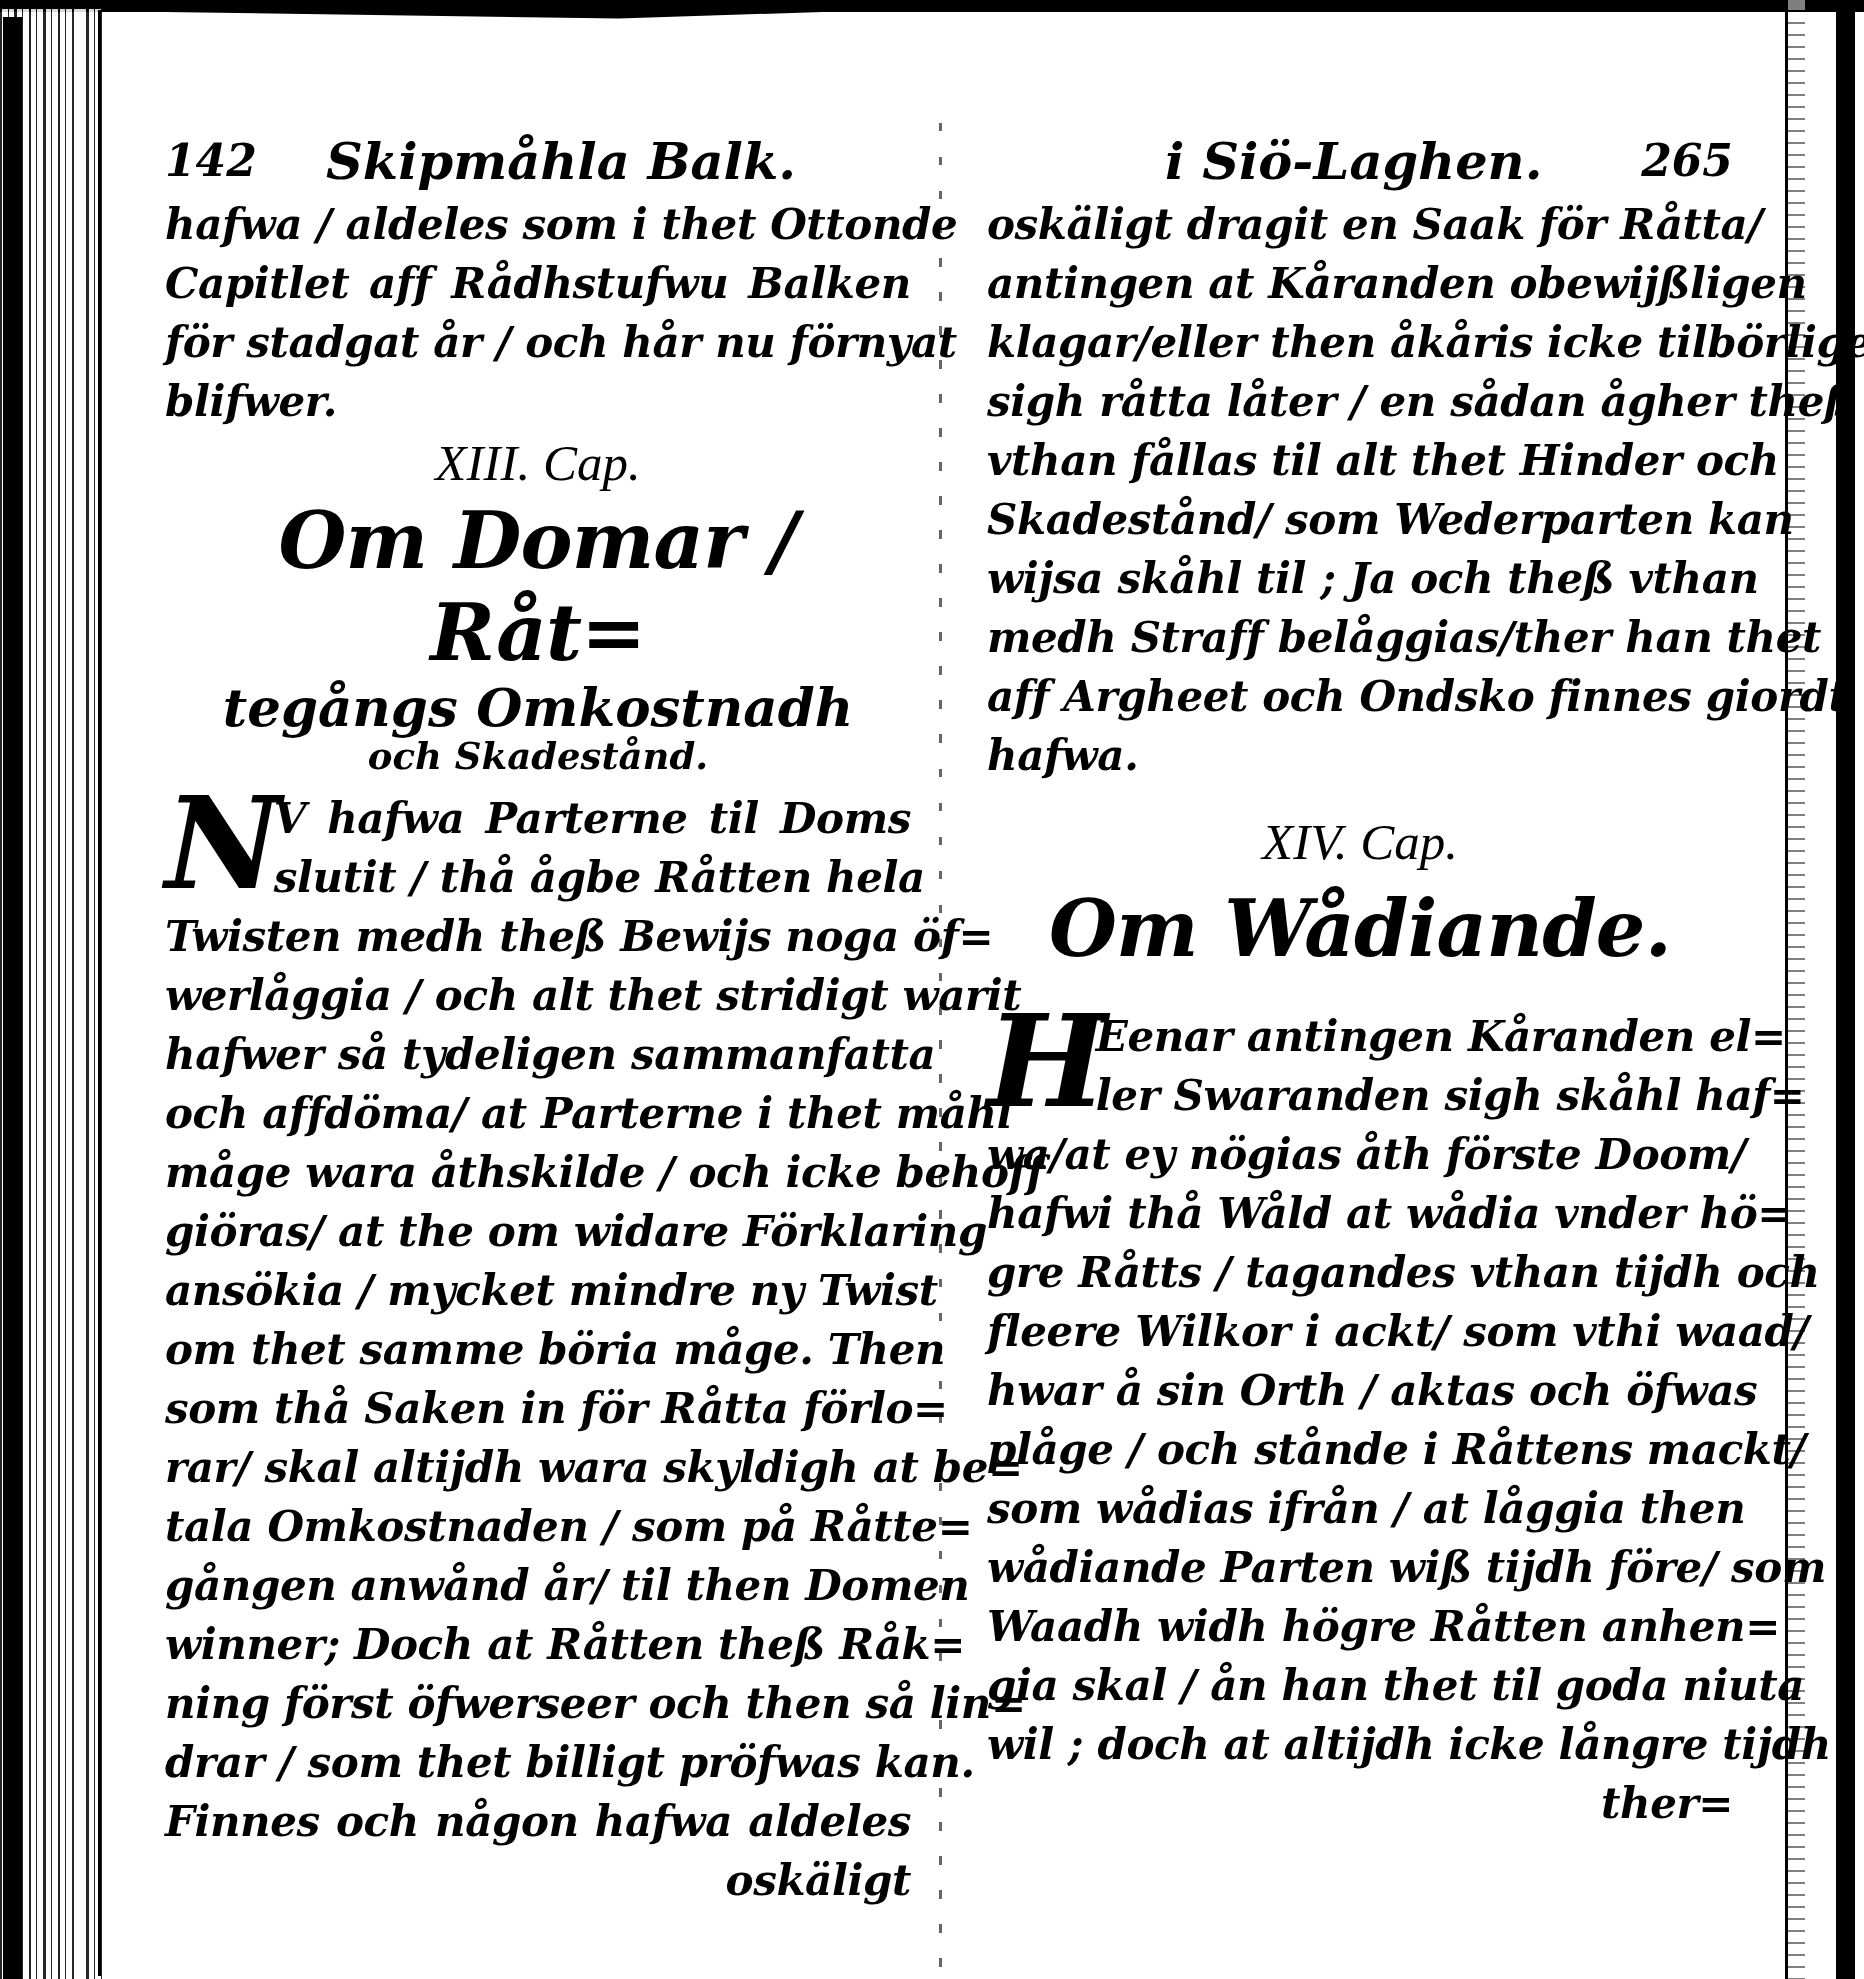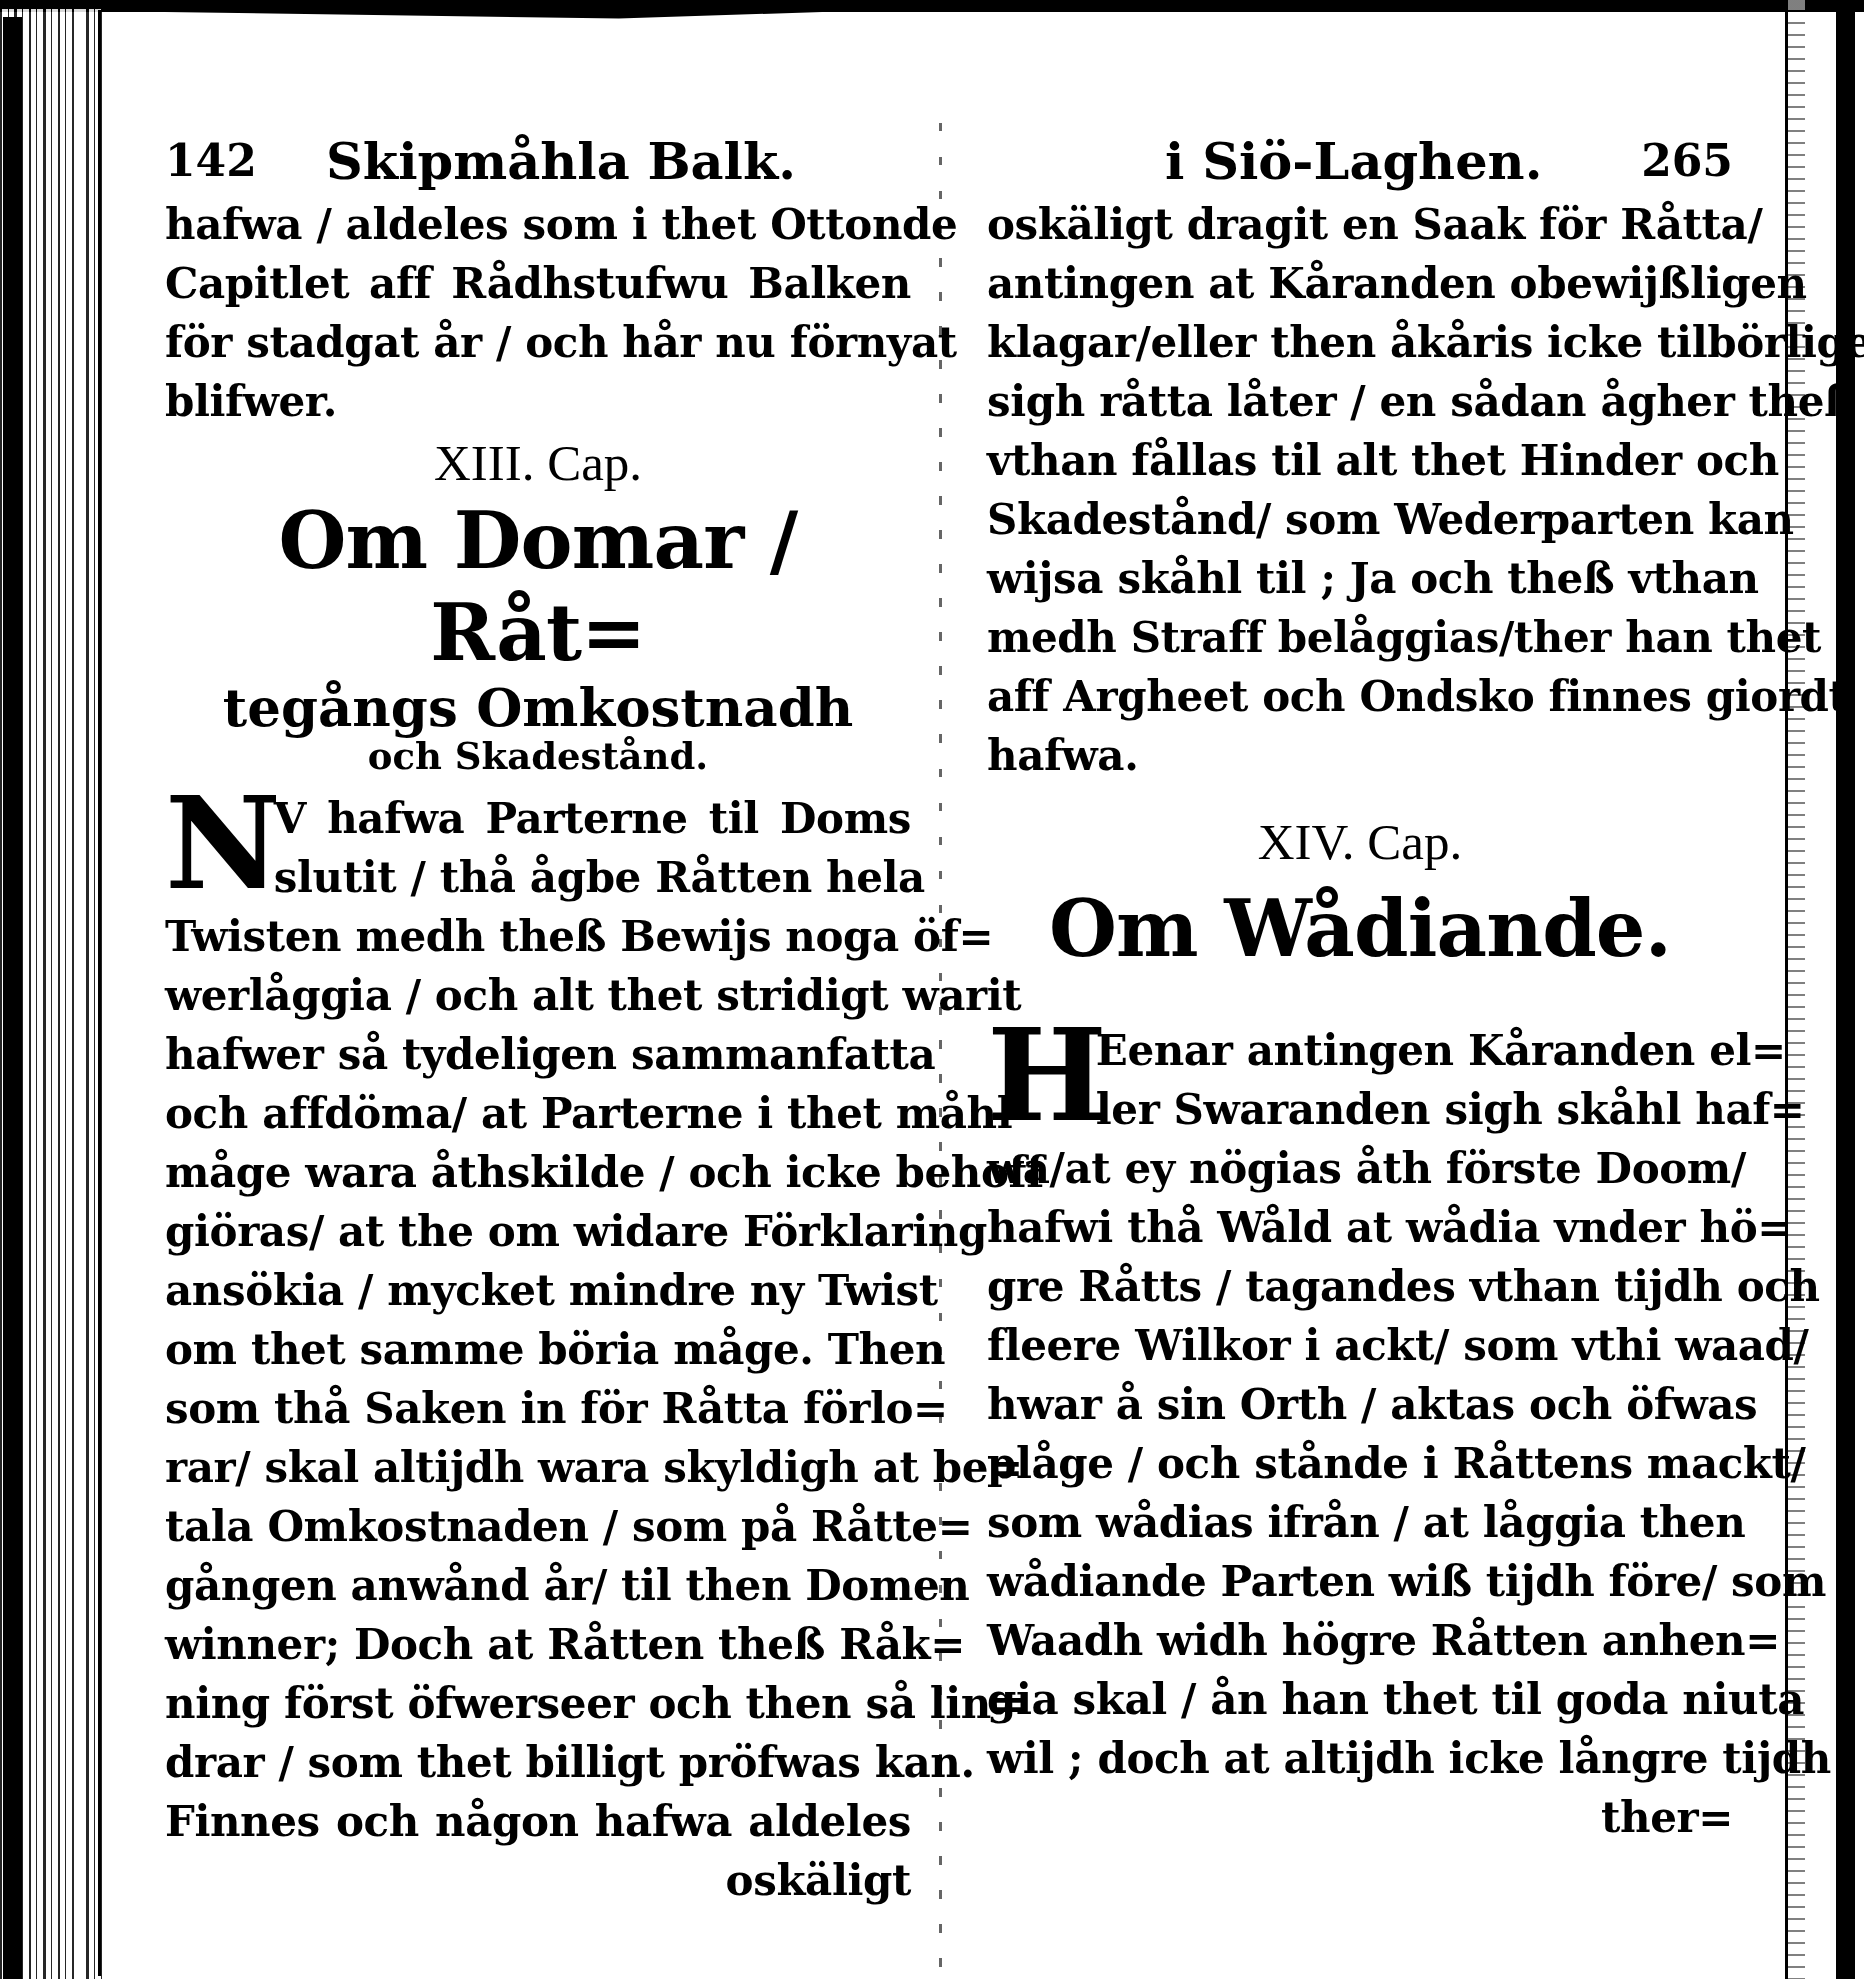--- a/index.html
+++ b/index.html
@@ -42,21 +42,21 @@
       position: absolute; left: 1836px; top: 0; width: 18.6px; height: 1980px; background: #000;
     }
     
     .gutter {
       position: absolute; left: 939px; top: 119px; width: 2.5px; height: 1848px;
       background: repeating-linear-gradient(0deg, #000 0 8.5px, transparent 8.5px 34px);
       opacity: .6;
     }
 
     .page {
-      position: absolute; top: 127px; width: 746px;
+      position: absolute; top: 127px; width: 746px; font-style: italic;
     }
     .page.left  { left: 165px; }
     .page.right { left: 987px; }
 
     .running-head {
       position: relative; height: 68px; font-weight: bold;
       font-family: "DejaVu Serif", serif; font-size: 51px; line-height: 68px;
     }
     .page-num { position: absolute; top: 0; font-size: 44px; font-weight: bold; }
     .left .page-num { left: 0; }
@@ -163,21 +163,21 @@
     <span class="line">sigh råtta låter / en sådan ågher theß</span>
     <span class="line">vthan fållas til alt thet Hinder och</span>
     <span class="line">Skadestånd/ som Wederparten kan</span>
     <span class="line">wijsa skåhl til ; Ja och theß vthan</span>
     <span class="line">medh Straff belåggias/ther han thet</span>
     <span class="line">aff Argheet och Ondsko finnes giordt</span>
     <span class="line last">hafwa.</span>
   </div>
 
   <div class="cap-number" style="margin-top:25.4px;">XIV. Cap.</div>
-  <div class="chapter-title" style="margin-top:8.5px; margin-bottom:46px;">Om Wådiande.</div>
+  <div class="chapter-title" style="margin-top:8.5px; margin-bottom:32px;">Om Wådiande.</div>
 
   <div class="body-text dropcap-para">
     <span class="dropcap">H</span>
     <span class="line">Eenar antingen Kåranden el=</span>
     <span class="line">ler Swaranden sigh skåhl haf=</span>
     <span class="line" style="clear:both">wa/at ey nögias åth förste Doom/</span>
     <span class="line">hafwi thå Wåld at wådia vnder hö=</span>
     <span class="line">gre Råtts / tagandes vthan tijdh och</span>
     <span class="line">fleere Wilkor i ackt/ som vthi waad/</span>
     <span class="line">hwar å sin Orth / aktas och öfwas</span>

